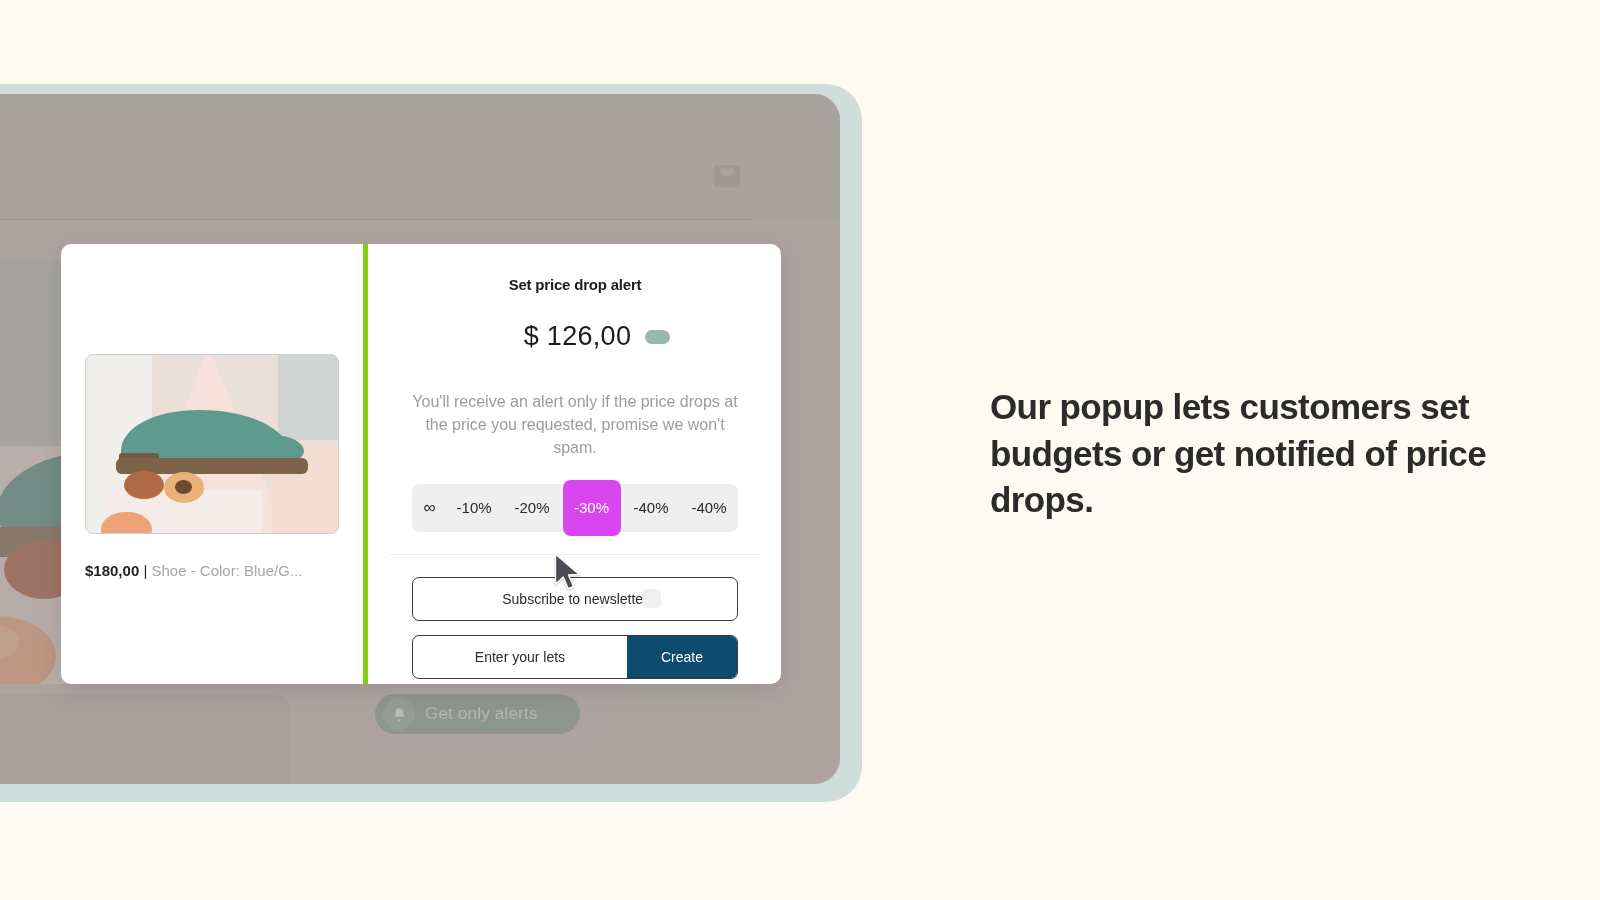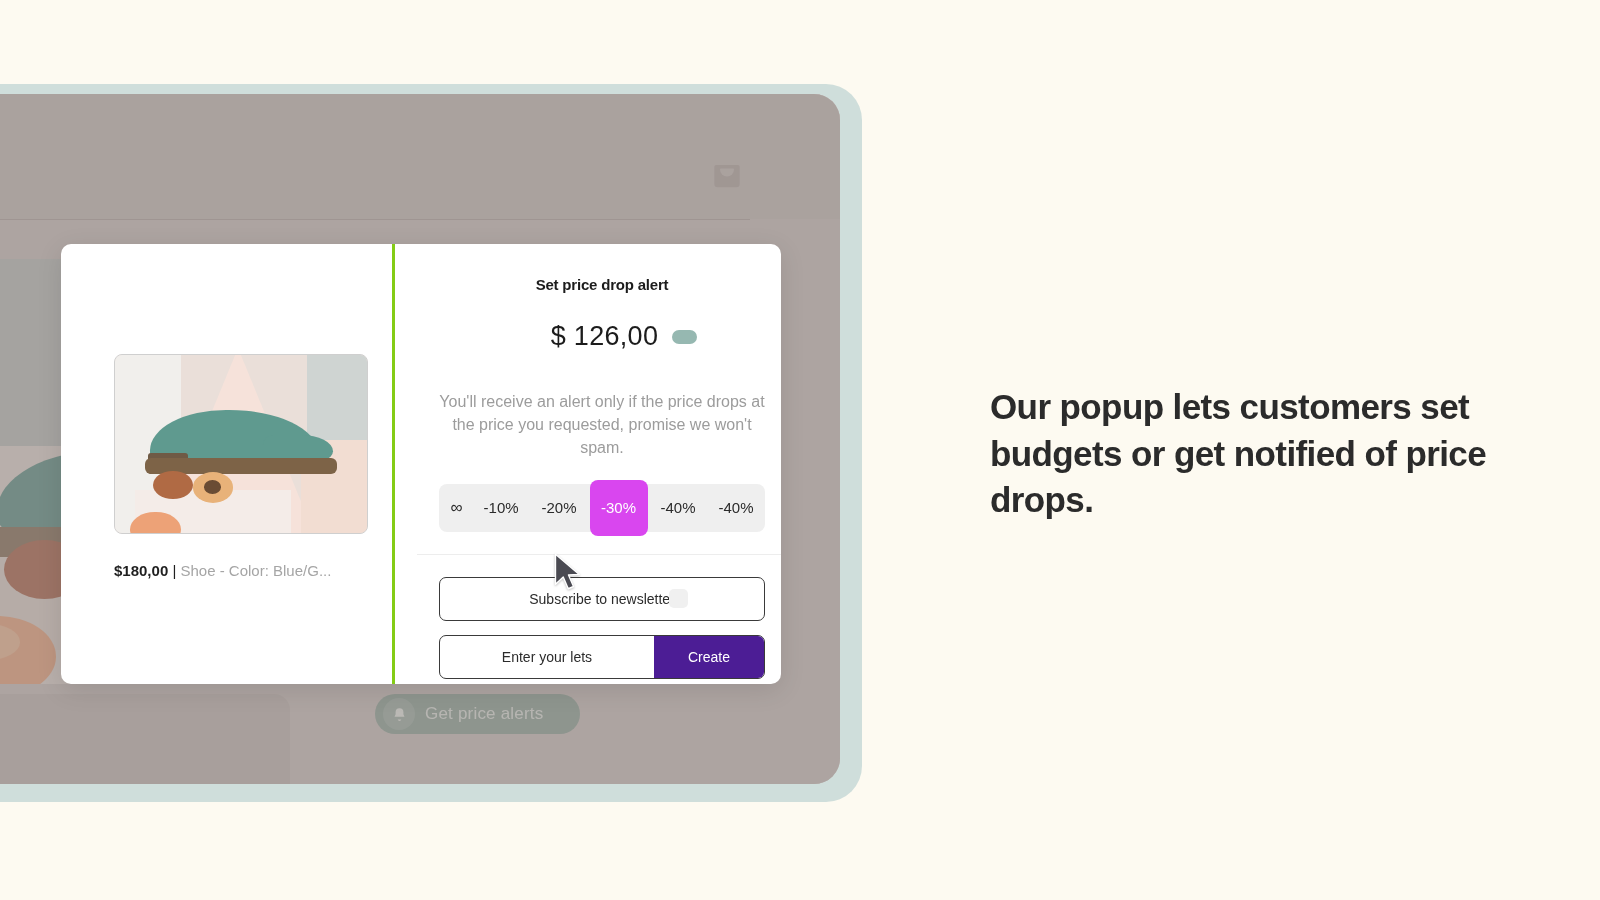--- a/index.html
+++ b/index.html
@@ -142,23 +142,23 @@
     left: 101px; top: 150px;
     width: 720px; height: 440px;
     background: #ffffff;
     border-radius: 10px;
     display: flex;
     box-shadow: 0 6px 26px rgba(0,0,0,.10);
     overflow: hidden;
   }
   .modal-left {
     width: 310px;
-    border-right: 3px solid #84cc16;
+    border-right: 5px solid #84cc16;
     padding: 26px 24px;
-    display: flex; flex-direction: column; margin-left: 29px;
+    display: flex; flex-direction: column;
   }
   .thumb {
     margin-top: 84px;
     width: 254px; height: 180px;
     border: 1px solid #cfcfcf;
     border-radius: 8px;
     overflow: hidden;
     position: relative;
     background: #eadfd9;
   }
@@ -298,21 +298,21 @@
     width: 19px; height: 19px;
     border-radius: 5px;
     background: #f0f0f0;
   }
   .email-field { justify-content: flex-start; padding-left: 0; }
   .email-placeholder {
     flex: 1; text-align: center; font-size: 14px; color: #2b2b2b;
   }
   .create-btn {
     width: 110px; height: 100%;
-    background: #4c1d95;
+    background: #0c4a6e;
     color: #ffffff;
     font-size: 14px;
     border: none;
     border-radius: 0 6px 6px 0;
     display: flex; align-items: center; justify-content: center;
     flex: 0 0 auto;
     cursor: pointer;
   }
 
   
@@ -370,21 +370,21 @@
       </div>
 
       <div class="store-card"></div>
 
       <div class="alerts-pill">
         <span class="alerts-bell">
           <svg viewBox="0 0 24 24" width="17" height="17" fill="currentColor">
             <path d="M12 3a5.5 5.5 0 0 0-5.5 5.5v3.2L5 15.1h14l-1.5-3.4V8.5A5.5 5.5 0 0 0 12 3zm0 18a2.6 2.6 0 0 0 2.5-2h-5a2.6 2.6 0 0 0 2.5 2z"></path>
           </svg>
         </span>
-        <span class="alerts-label">Get price alerts</span>
+        <span class="alerts-label">Get only alerts</span>
       </div>
 
       <div class="scrim"></div>
     </div>
 
     <div class="modal">
 
       <div class="modal-left">
         <div class="thumb">
           <div class="t-bg-l"></div>

